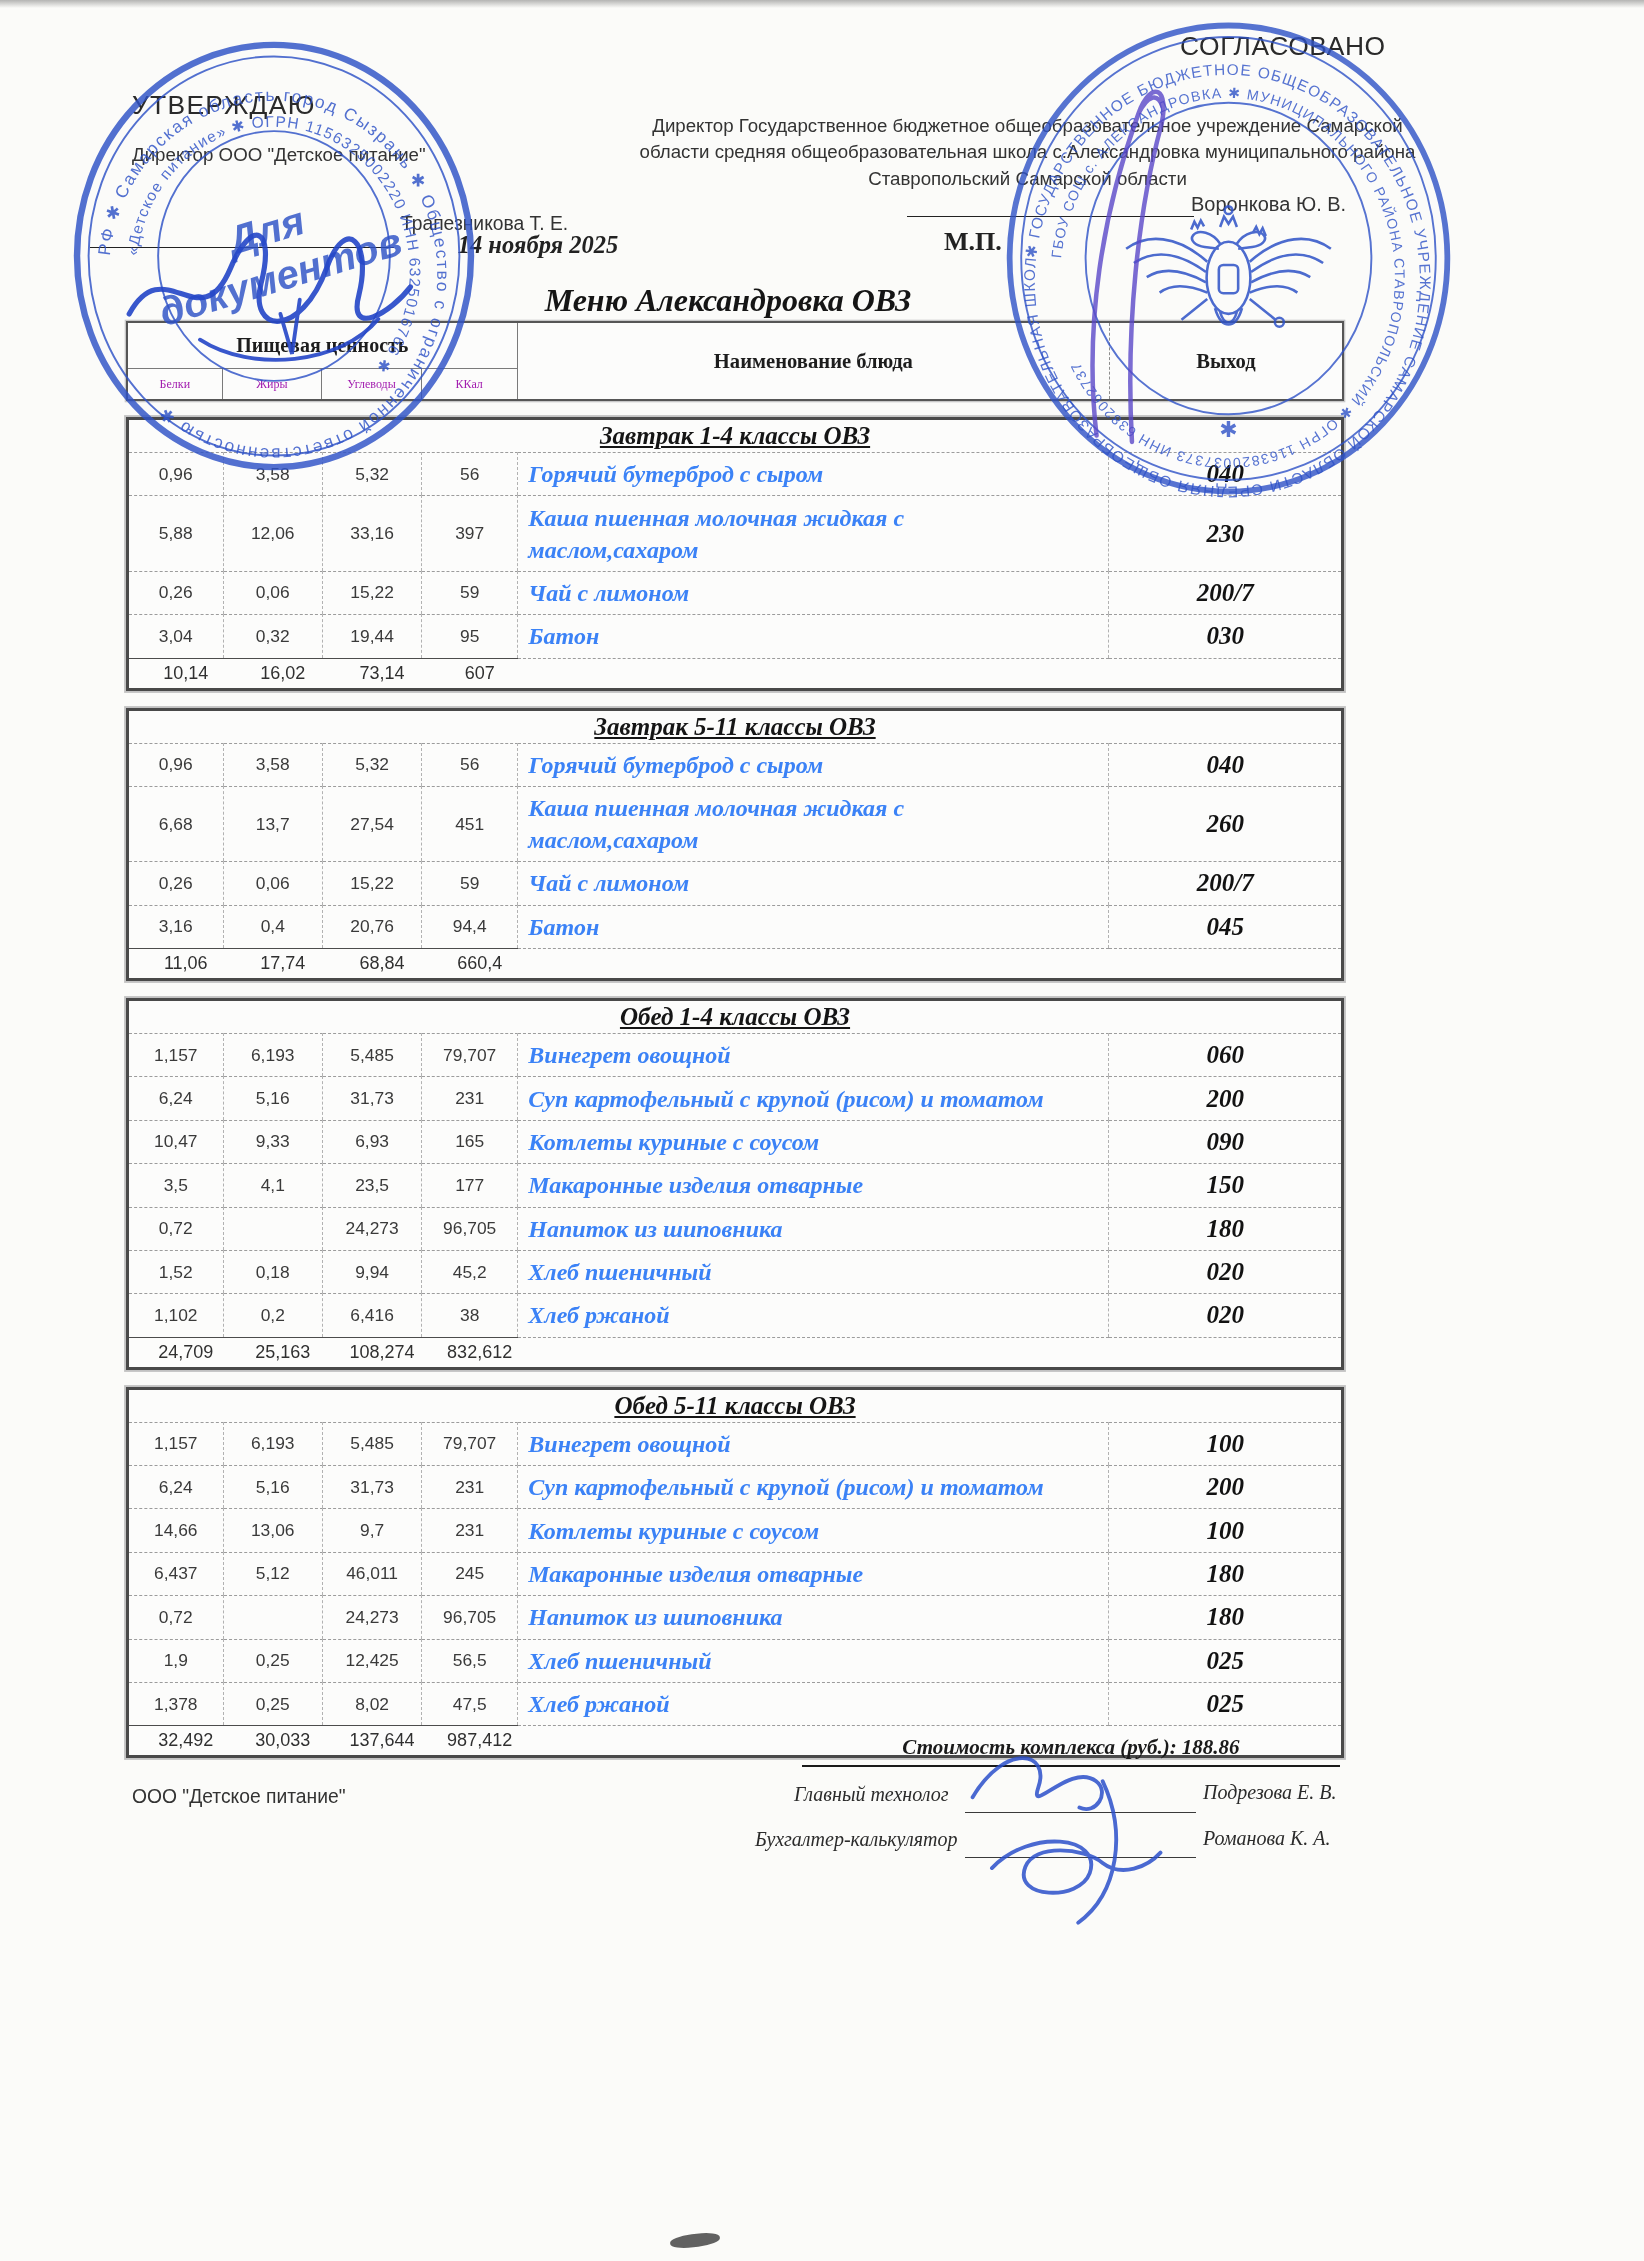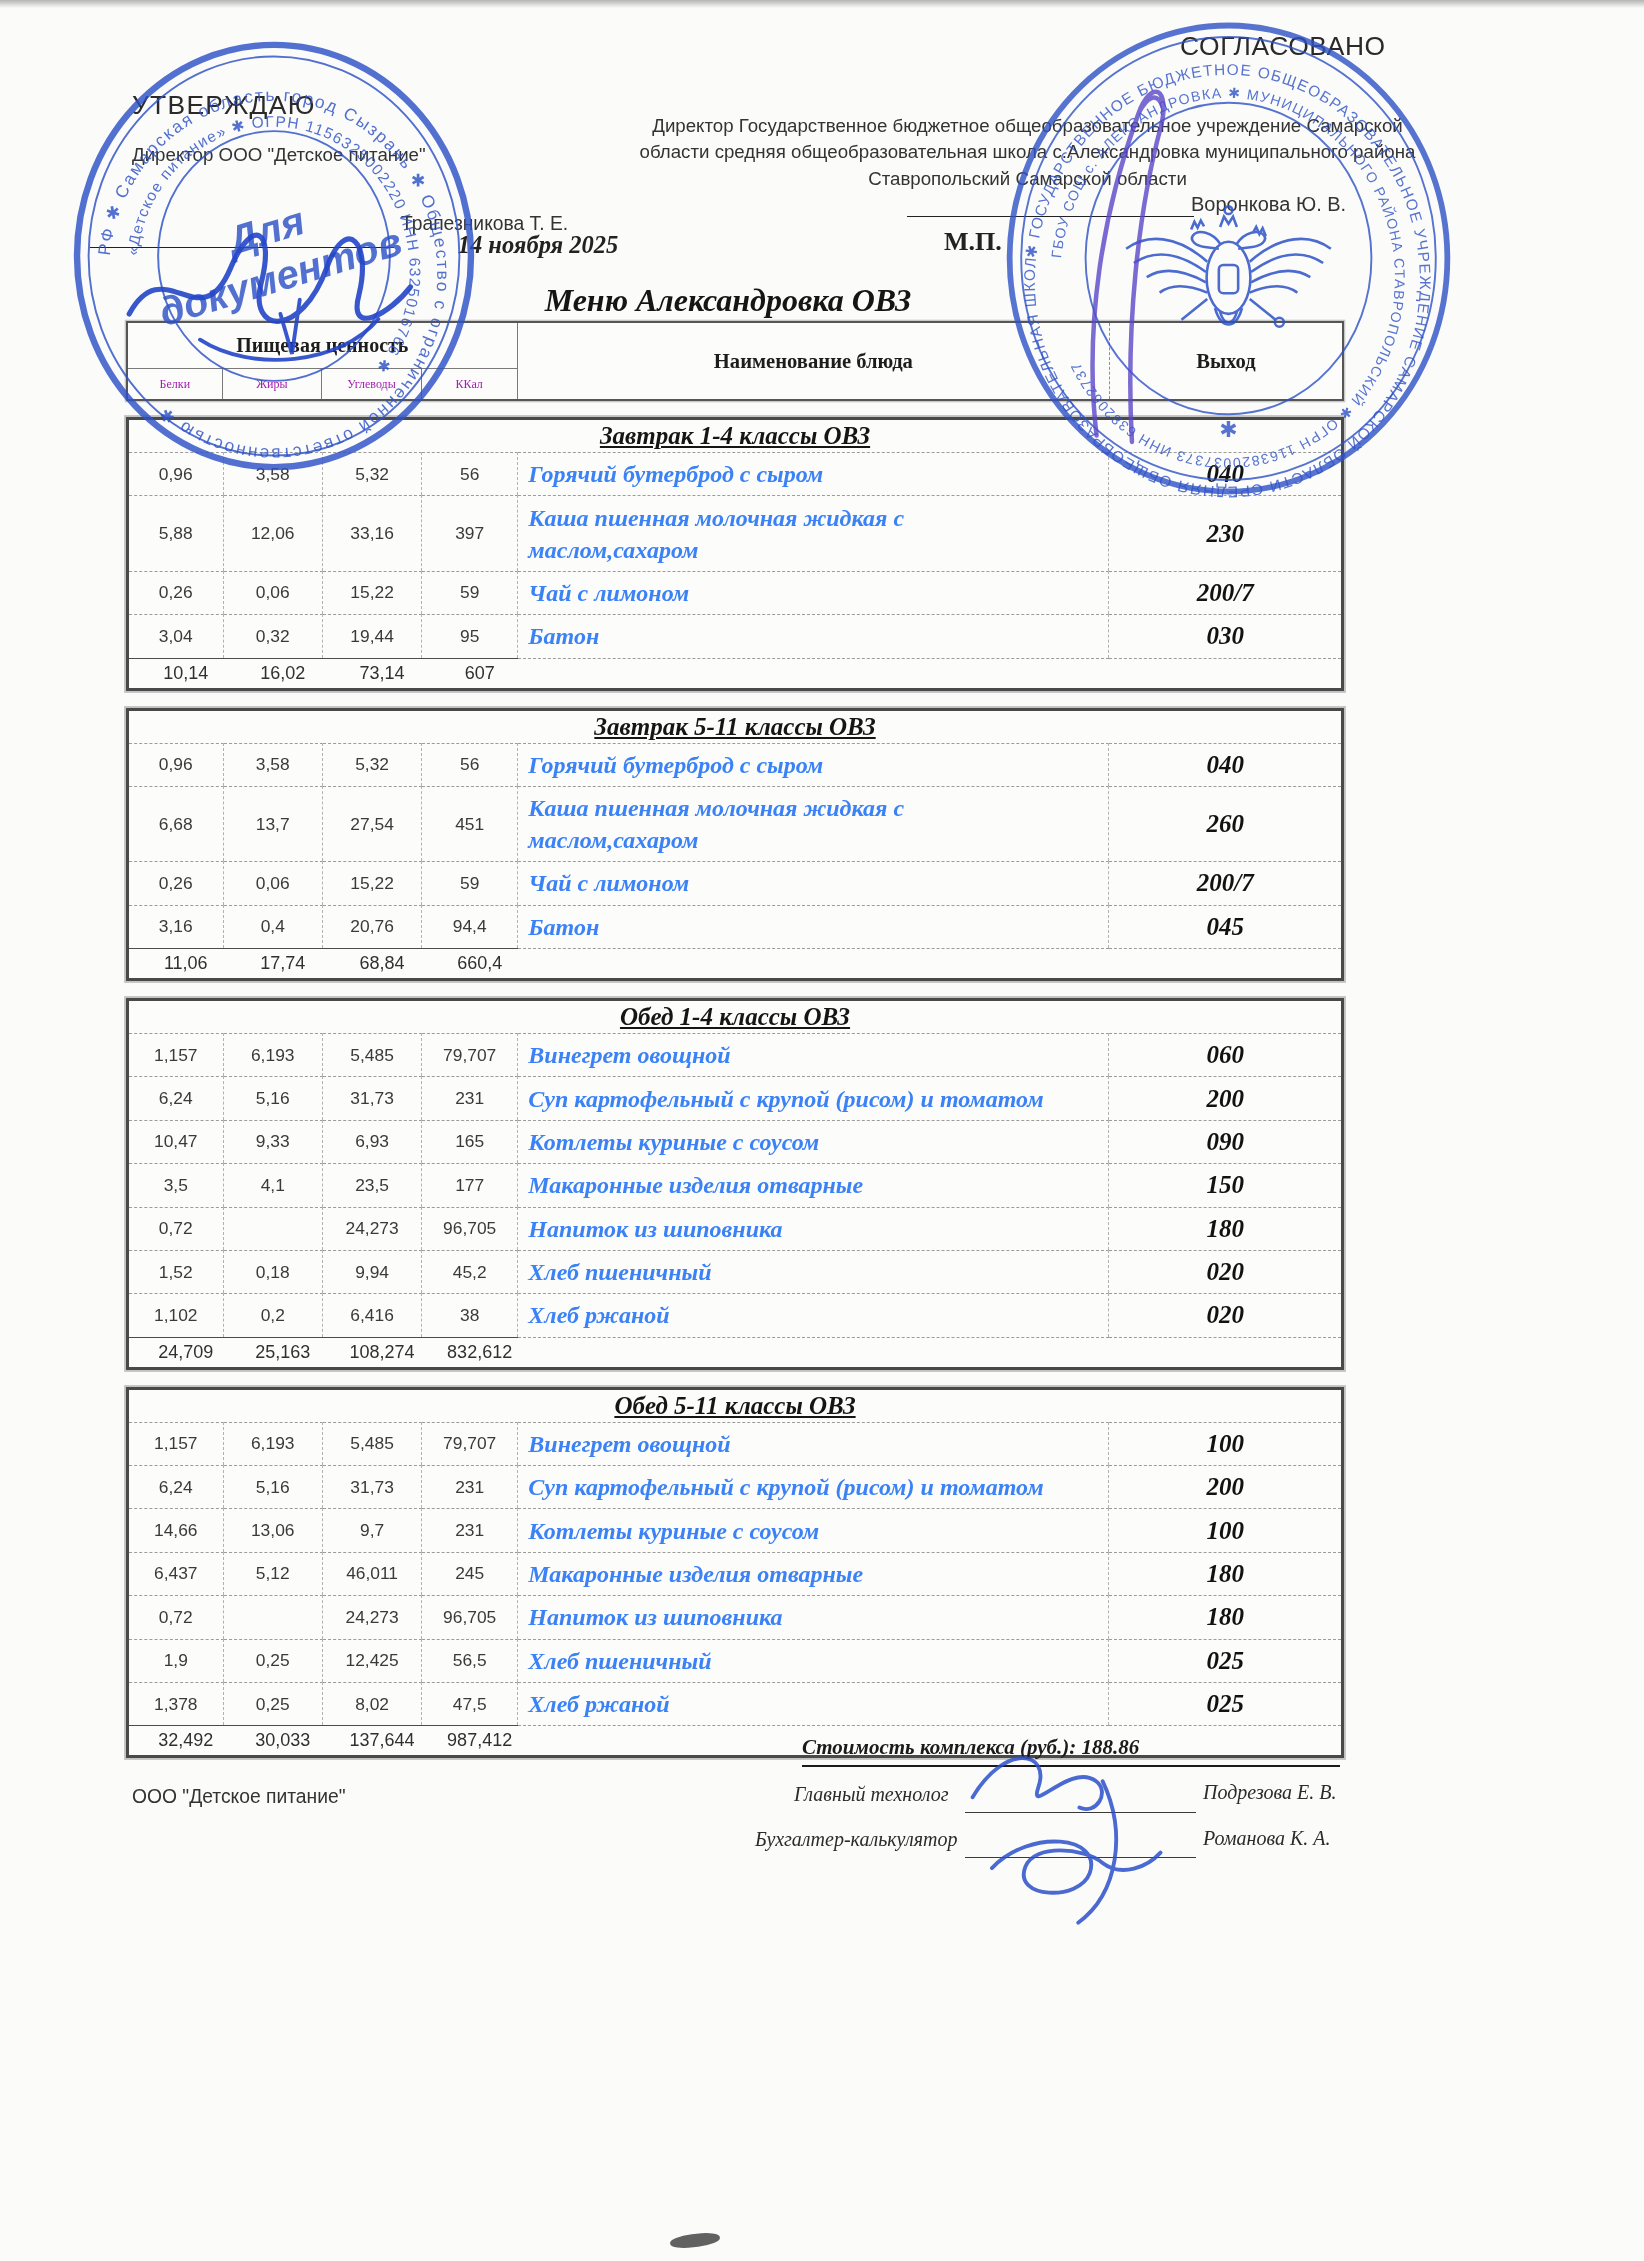--- a/index.html
+++ b/index.html
@@ -68,21 +68,21 @@
     font-size:24px; line-height:32px; color:#3b82f6; }
   .cell.out { border-right:none; font-family:"Liberation Serif","DejaVu Serif",serif;
     font-weight:bold; font-style:italic; font-size:25px; color:#121212; }
   .totals { min-height:30px; }
   .tcell { box-sizing:border-box; display:flex; align-items:center; justify-content:center;
     font-size:18px; color:#303030; }
   .tcell.lined { border-top:1.9px solid #4c4c4c;padding-left:19px; }
   .tcell.rest  { border-top:1.3px dashed #9c9c9c; }
 
   
-  .cost-line { left:802px; top:1735px; width:538px; text-align:left; font-weight:bold;
+  .cost-line { left:802px; top:1735px; width:538px; text-align:center; font-weight:bold;
     font-size:21px; color:#1a1a1a; border-bottom:2.6px solid #1a1a1a; padding-bottom:5.2px;
     font-style:italic; font-family:"Liberation Serif","DejaVu Serif",serif; }
   .footer-org { left:132px; top:1786px; font-size:19.3px; color:#333; }
   .sig-label { font-family:"Liberation Serif","DejaVu Serif",serif; font-style:italic;
     font-size:20px; color:#2b2b2b; }
   .tech-label { left:794px; top:1783px;text-align:center; }
   .acct-label { left:755px; top:1828px; }
   .tech-line { left:965px; top:1812px; width:231px; border-top:1.3px solid #3a3a3a; }
   .acct-line { left:965px; top:1857px; width:231px; border-top:1.3px solid #3a3a3a; }
   .sig-name { font-family:"Liberation Serif","DejaVu Serif",serif; font-style:italic;

